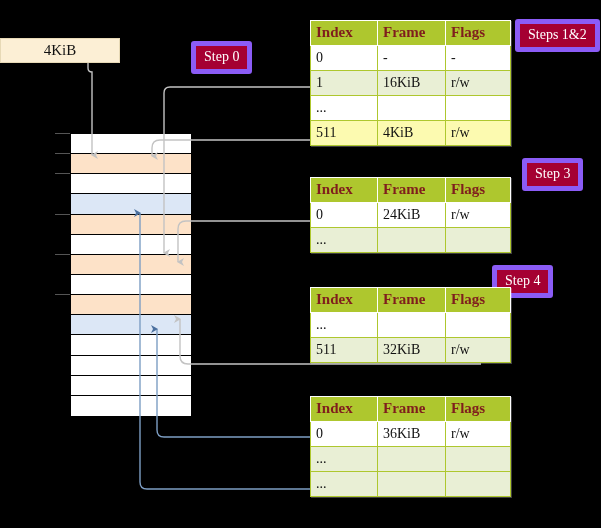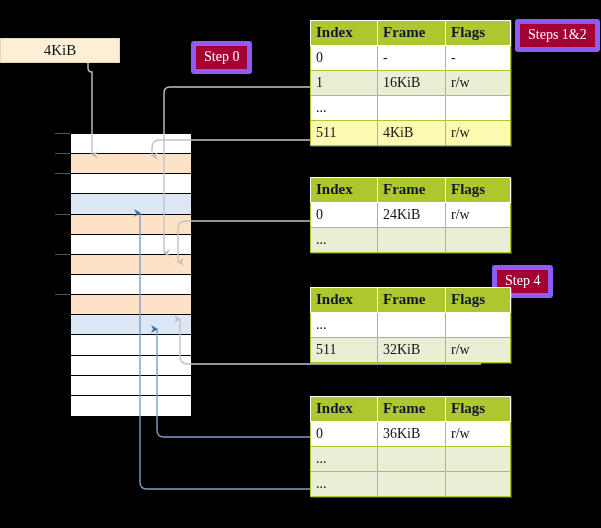--- a/index.html
+++ b/index.html
@@ -84,21 +84,21 @@
     border-collapse: collapse;
     border-spacing: 0;
     background: #ffffff;
     font-size: 14px;
     table-layout: fixed;
     border: 1px solid #c9c9bb;
     box-shadow: 1px 1px 0 rgba(255,255,255,0.25);
   }
   .ptable th {
     background: #aec72e;
-    color: #0f172a;
+    color: #7f1d1d;
     font-weight: bold;
     text-align: left;
     padding: 3px 5px 4px 5px;
     border: 1px solid #ffffff;
     font-size: 15px;
   }
   .ptable td {
     padding: 3px 5px 4px 5px;
     border: 1px solid #aec72e;
     color: #111111;
@@ -125,20 +125,21 @@
 <body>
 
 <div id="stage">
 
   <div class="src-box">
     <span>4KiB</span>
   </div>
 
   <div class="step-pill" style="left:191px; top:41px;">Step 0</div>
   <div class="step-pill" style="left:515px; top:19px;">Steps 1&amp;2</div>
+  <div class="step-pill" style="left:522px; top:158px;">Step 3</div>
   <div class="step-pill" style="left:492px; top:265px;">Step 4</div>
 
   <div class="mem-col" id="mem-col">
       <div class="mem-cell white" style="top: 0px; height: 20.1429px;"></div>
       <div class="mem-cell peach" style="top: 20.1429px; height: 20.1429px;"></div>
       <div class="mem-cell white" style="top: 40.2857px; height: 20.1429px;"></div>
       <div class="mem-cell blue" style="top: 60.4286px; height: 20.1429px;"></div>
       <div class="mem-cell peach" style="top: 80.5714px; height: 20.1429px;"></div>
       <div class="mem-cell white" style="top: 100.714px; height: 20.1429px;"></div>
       <div class="mem-cell peach" style="top: 120.857px; height: 20.1429px;"></div>

